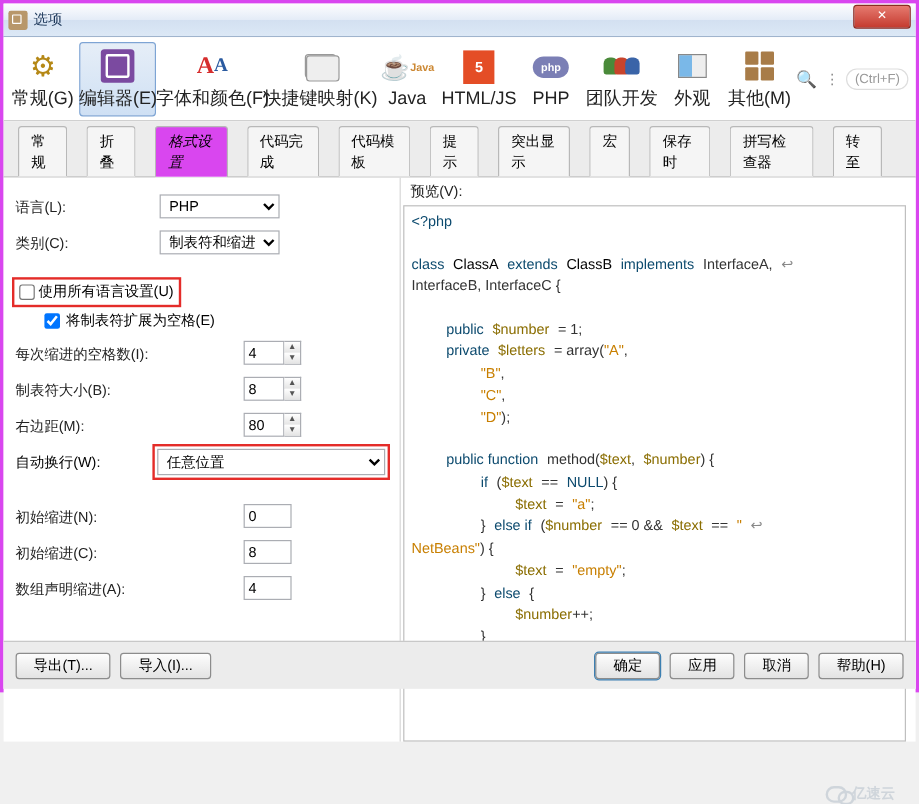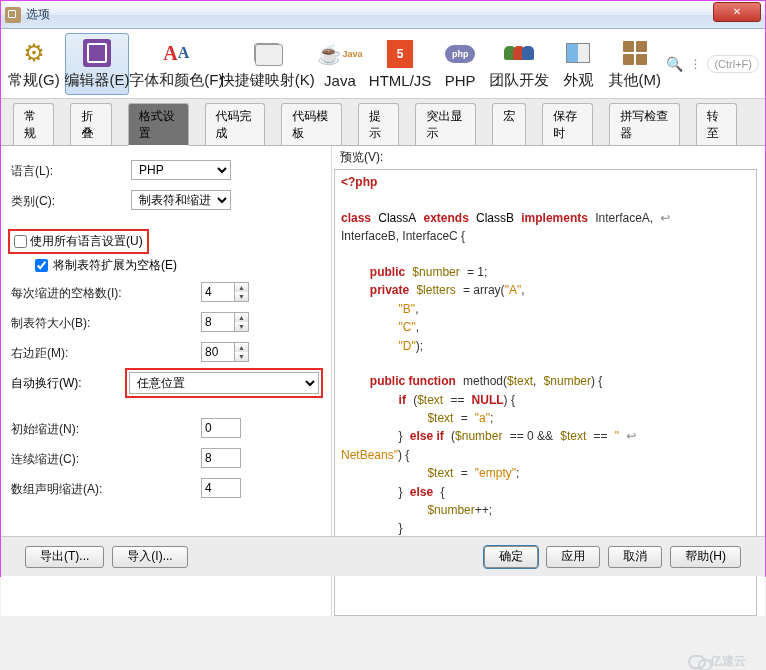--- a/index.html
+++ b/index.html
@@ -1,36 +1,36 @@
 <!DOCTYPE html>
 <html><head>
 <meta charset="utf-8">
 <style>
 * { box-sizing: border-box; margin: 0; padding: 0; font-family: "Microsoft YaHei", Tahoma, sans-serif; font-size: 12px; }
 body { background: #f0f0f0; width: 766px; height: 670px; overflow: hidden; }
 
-.window { width: 766px; height: 577px; background: #fff; border: 1px solid #d946ef; position: relative; }
+.window { width: 766px; height: 577px; background: #fff; border: 3px solid #d946ef; position: relative; }
 .titlebar { height: 28px; background: linear-gradient(#fdfdfe, #e4ecf7 50%, #d3e0f1 51%, #dce8f6); border-bottom: 1px solid #a0b4cd; display: flex; align-items: center; padding: 0 4px; }
 .titlebar .icon { width: 16px; height: 16px; margin-right: 5px; background: #b8976a; border-radius: 2px; position: relative; }
 .titlebar .icon::after { content: ""; position: absolute; left: 3px; top: 3px; width: 6px; height: 6px; border: 1px solid #fff; border-radius: 1px; }
 .titlebar .title { color: #1e395b; flex: 1; }
 .titlebar .close { width: 48px; height: 20px; background: linear-gradient(#e67a6f,#c43a2f); border: 1px solid #8b2b23; border-radius: 3px; color: #fff; text-align: center; line-height: 18px; font-size: 10px; margin-top: -6px; }
 
 .toolbar { height: 70px; background: #fff; border-bottom: 1px solid #d0d0d0; display: flex; align-items: center; padding: 2px 6px; gap: 4px; }
 .toolbtn { display: flex; flex-direction: column; align-items: center; justify-content: center; padding: 4px 6px; min-width: 50px; height: 62px; border: 1px solid transparent; border-radius: 3px; cursor: pointer; }
 .toolbtn.active { background: linear-gradient(#e6eef7,#cfe0f4); border: 1px solid #7da4d4; }
 .toolbtn .ticon { width: 32px; height: 32px; margin-bottom: 2px; display: flex; align-items: center; justify-content: center; }
 .toolbtn .tlabel { font-size: 15px; color: #222; white-space: nowrap; }
 .search-area { margin-left: auto; display: flex; align-items: center; gap: 6px; }
 .search-area .mag { color: #888; font-size: 14px; }
 .search-area .hint { color: #999; font-size: 11px; border: 1px solid #ddd; padding: 2px 6px; border-radius: 9px; }
 
 .tabs { display: flex; border-bottom: 1px solid #b8b8b8; background: #ececec; padding: 4px 12px 0 12px; }
 .tab { padding: 4px 10px 3px 10px; border: 1px solid #b8b8b8; border-bottom: none; background: #f5f5f5; margin-right: 16px; border-radius: 3px 3px 0 0; cursor: pointer; position: relative; }
-.tab.active { background: #737373; z-index: 1; border-bottom: 1px solid #fff; margin-bottom: -1px; }
+.tab.active { background: #d946ef; z-index: 1; border-bottom: 1px solid #fff; margin-bottom: -1px; font-style: italic; }
 
 .content { display: flex; height: 470px; background: #fff; }
 .left-panel { width: 330px; padding: 12px 10px; overflow: hidden; }
 .right-panel { flex: 1; border-left: 1px solid #d8d8d8; display: flex; flex-direction: column; }
 
 .form-row { display: flex; align-items: flex-end; margin-bottom: 8px; height: 22px; }
 .form-row .lbl { width: 120px; color: #222; }
 select, input[type=text].num, input.num { height: 20px; border: 1px solid #abadb3; background: #fff; font-size: 12px; padding: 0 3px; }
 select { width: 100px; }
 input.num { width: 34px; text-align: left; }
@@ -41,27 +41,27 @@
 .checkbox-row input { margin-right: 1px; }
 
 .redbox-inline { outline: 2px solid #e42c29; outline-offset: 1px; }
 .redbox { outline: 2px solid #e42c29; padding: 2px; }
 .wrap-row { display: flex; align-items: center; margin: 6px 0; }
 .wrap-row .lbl { width: 120px; }
 .wrap-select { width: 190px; height: 22px; border: 1px solid #abadb3; }
 
 .preview-hdr { padding: 3px 8px; color: #222; }
 .code { flex: 1; border: 1px solid #bfbfbf; margin: 0 8px 0 2px; background: #fff; font-family: Consolas, "Courier New", monospace; font-size: 12px; padding: 4px 6px; overflow: hidden; white-space: pre; line-height: 1.45; color: #333; }
-.code .kw { color: #b91c1c; font-weight: bold; }
+.code .kw { color: #0c4a6e; font-weight: normal; }
 .code .cls { color: #000; }
 .code .var { color: #8a6d00; }
 .code .str { color: #c87f00; }
 .code .wrap-arrow { color: #888; }
 
-.footer { position: absolute; bottom: 0; left: 0; right: 0; height: 40px; border-top: 1px solid #c8c8c8; background: #ececec; display: flex; align-items: center; padding: 0 24px; gap: 8px; }
+.footer { position: absolute; bottom: 0; left: 0; right: 0; height: 40px; border-top: 1px solid #c8c8c8; background: #ececec; display: flex; align-items: center; padding: 0 10px; gap: 8px; }
 .footer .spacer { flex: 1; }
 .btn { height: 22px; padding: 0 14px; border: 1px solid #8c8c8c; background: linear-gradient(#fdfdfd,#e3e3e3); border-radius: 3px; cursor: pointer; font-size: 12px; }
 .btn.primary { outline: 1px solid #3c7fb1; }
 
 .watermark { position: absolute; right: 20px; bottom: 0; color: #cfd5db; font-size: 18px; font-weight: bold; pointer-events: none; display: flex; align-items: center; gap: 4px; }
 .watermark .circ { display: inline-block; width: 18px; height: 14px; border: 2px solid #cfd5db; border-radius: 10px; position: relative; }
 .watermark .circ::after { content: ""; position: absolute; right: -8px; top: 2px; width: 10px; height: 8px; border: 2px solid #cfd5db; border-radius: 6px; }
 
 
 .ic-gear { color: #b58816; font-size: 24px; }
@@ -238,21 +238,21 @@
           <select class="wrap-select"><option>任意位置</option></select>
         </span>
       </div>
 
       <div style="height:14px"></div>
       <div class="form-row">
         <span class="lbl" style="width:190px">初始缩进(N):</span>
         <input class="num" style="width: 40px;" value="0">
       </div>
       <div class="form-row">
-        <span class="lbl" style="width:190px">连续缩进(C):</span>
+        <span class="lbl" style="width:190px">初始缩进(C):</span>
         <input class="num" style="width: 40px;" value="8">
       </div>
       <div class="form-row">
         <span class="lbl" style="width:190px">数组声明缩进(A):</span>
         <input class="num" style="width: 40px;" value="4">
       </div>
     </div>
 
     <div class="right-panel">
       <div class="preview-hdr">预览(V):</div>

